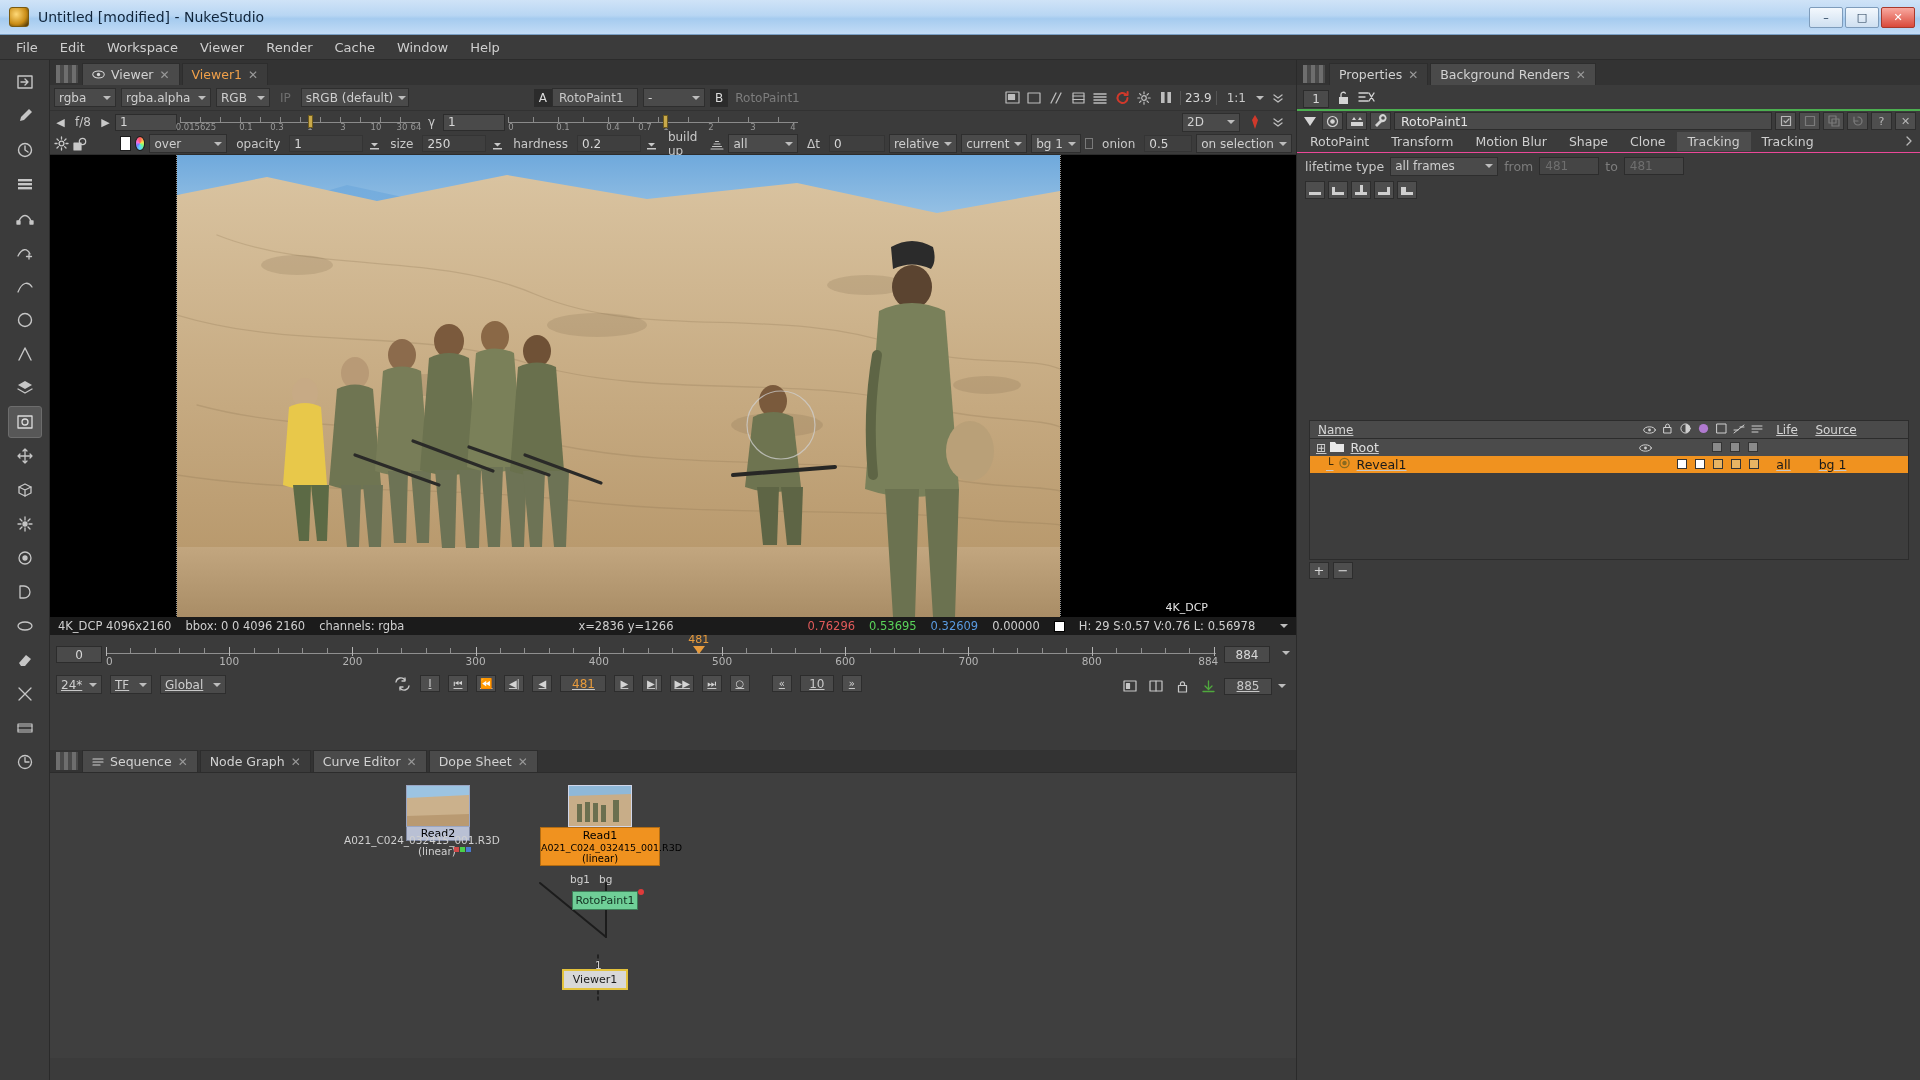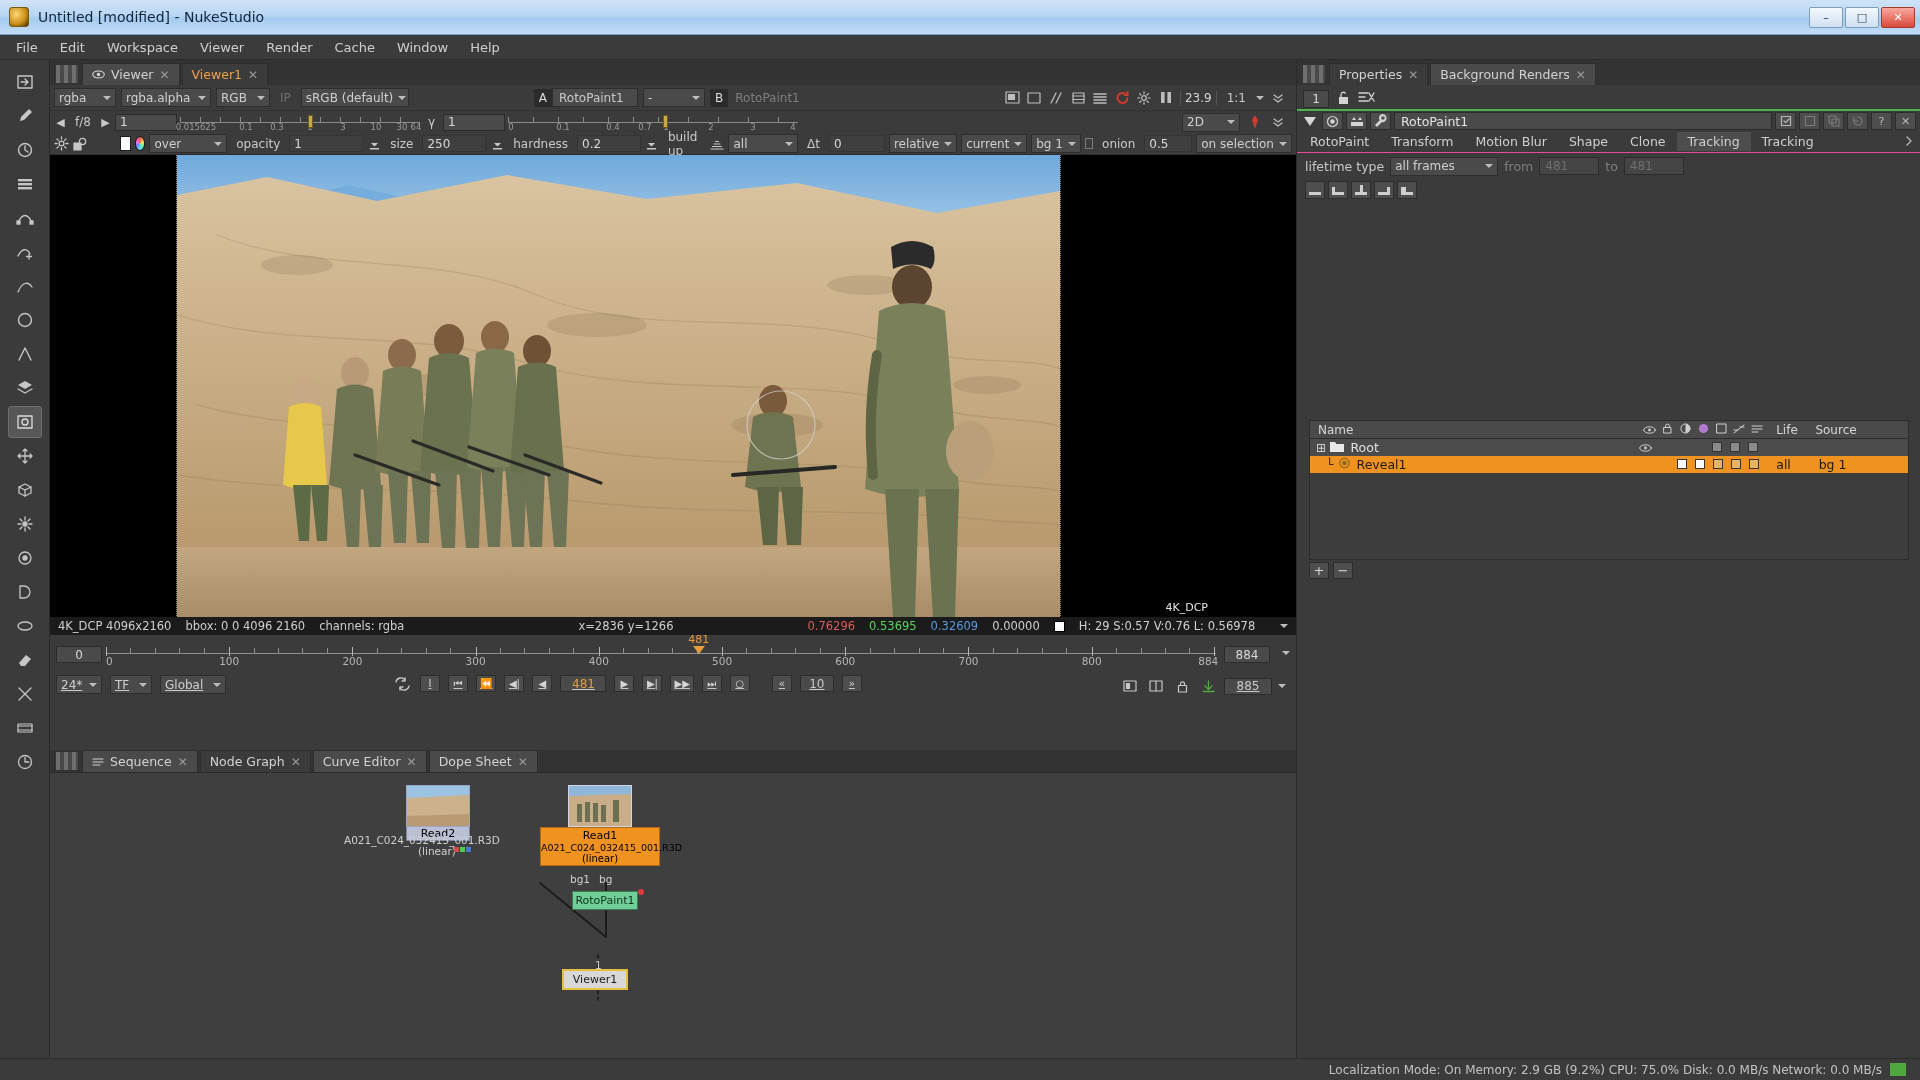--- a/index.html
+++ b/index.html
@@ -168,21 +168,21 @@
   .ptab{ padding:2px 11px; font-size:12.5px; color:#cfcfcf; }
   .ptab.active{ background:#4d4d4d; }
   .plinerow{ height:26px; display:flex; align-items:center; gap:6px; padding:4px 8px; font-size:12.5px;}
   .rofield{ width:60px;height:18px;background:#454545;border:1px solid #2c2c2c;color:#6f6f6f;
      font-size:12px;display:flex;align-items:center;padding:0 5px;}
   .lifebtns{ display:flex; gap:3px; padding:2px 8px; }
   .lifebtn{ width:20px;height:18px;background:#4e4e4e;border:1px solid #2d2d2d;
      display:flex;align-items:center;justify-content:center;}
 
   .ltable{ position:absolute; left:12px; top:360px; width:600px; height:140px;
-     background:#3d3d3d; border:1px solid #2c2c2c; }
+     background:#3d3d3d; border:1px solid #2c2c2c;text-decoration:underline; }
   .lt-head{ height:18px; background:#4a4a4a; display:flex; align-items:center; font-size:12px;
      color:#d6d6d6; border-bottom:1px solid #2c2c2c; }
   .lt-row{ height:17px; display:flex; align-items:center; font-size:12.5px; }
   .lt-row.root{ background:#4b4b4b; color:#e0e0e0; }
   .lt-row.sel{ background:#f0921f; color:#1a1a1a; }
   .lt-c{ width:18px; text-align:center; }
   .minibox{ width:10px;height:10px;border:1px solid #343434;display:inline-block;}
   .addrow{ position:absolute; left:12px; top:502px; display:flex; gap:4px; }
   .addbtn{ width:20px;height:17px;background:#4e4e4e;border:1px solid #2d2d2d;
      display:flex;align-items:center;justify-content:center;color:#d5d5d5;font-size:13px;}
@@ -1155,18 +1155,14 @@
         <span style="width:56px;text-align:center;color:#1a1a1a">bg 1</span>
       </div>
     </div>
 
     <div class="addrow">
       <span class="addbtn">+</span>
       <span class="addbtn">−</span>
     </div>
   </div>
 
-  <div class="bstatus">
-    <span>Localization Mode: On  Memory: 2.9 GB (9.2%)  CPU: 75.0%  Disk: 0.0 MB/s  Network: 0.0 MB/s</span>
-    <span class="greenbox"></span>
-  </div>
 
 </div>
 
 </body></html>

